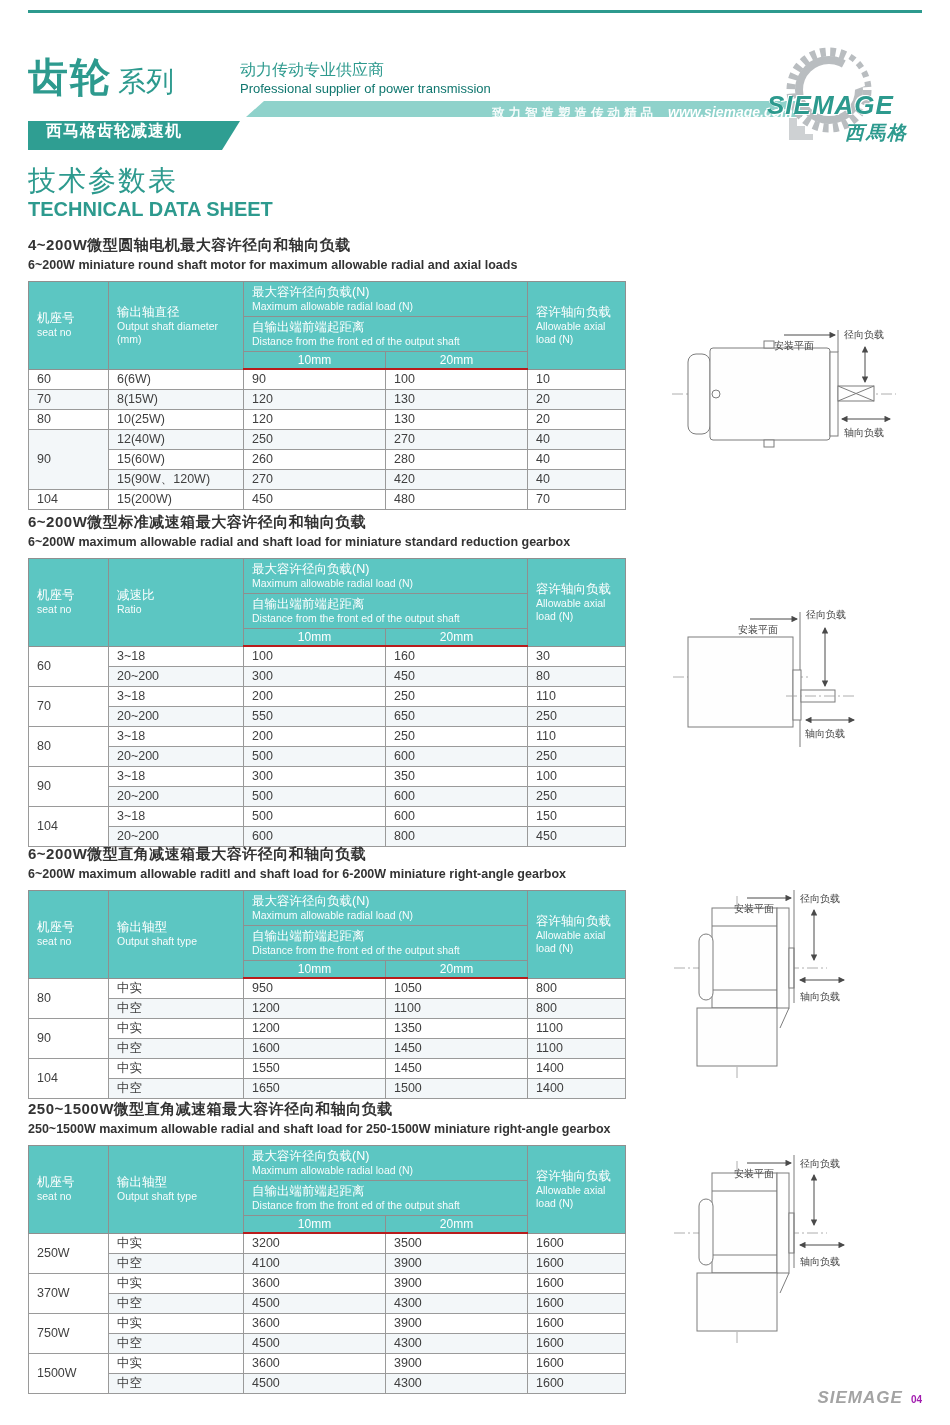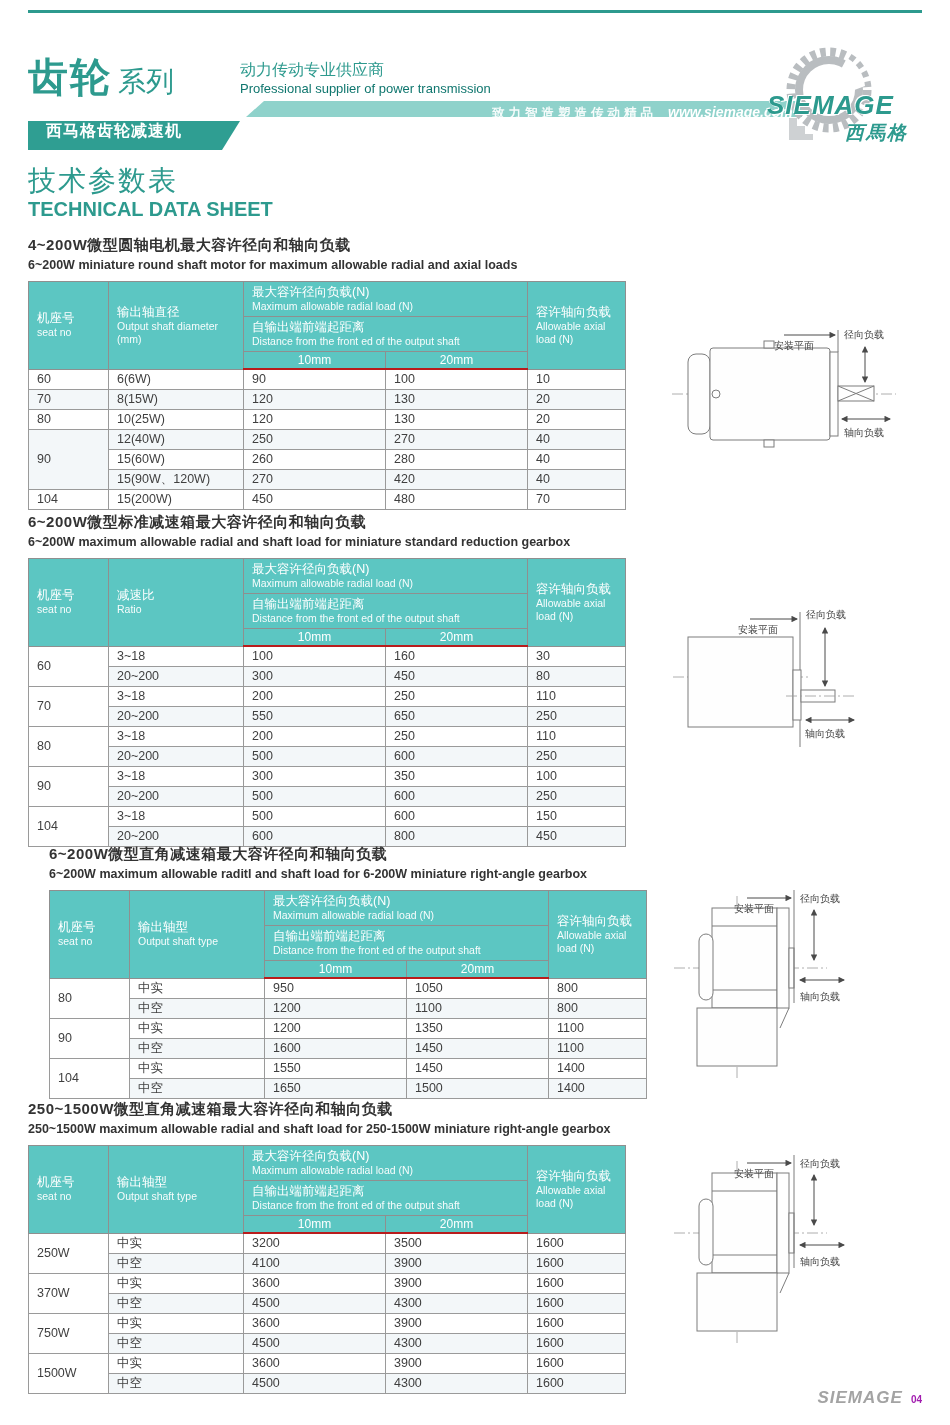--- a/index.html
+++ b/index.html
@@ -37,21 +37,21 @@
     text-shadow:1px 1px 0 #fff; }
 
   
   .ptitle-cn { position:absolute; left:28px; top:162px; font-size:28px; color:#2d9a8e; letter-spacing:2px;text-align:center; }
   .ptitle-en { position:absolute; left:28px; top:198px; font-size:20px; font-weight:bold; color:#2d9a8e; }
 
   
   .section { position:absolute; left:28px; width:894px; }
   .sec-title-cn { font-size:15px; font-weight:bold; color:#333; letter-spacing:.5px; }
   .sec-title-en { font-size:12.5px; font-weight:bold; color:#333; margin-top:3px; }
-  .sec1 { top:236px; } .sec2 { top:513px; } .sec3 { top:845px;margin-left:21px; } .sec4 { top:1100px; }
+  .sec1 { top:236px; } .sec2 { top:513px; } .sec3 { top:845px; } .sec4 { top:1100px; }
 
   table.data { border-collapse:collapse; table-layout:fixed; width:597px; margin-top:9px;
     font-size:12.5px; color:#3f3f3f; }
   table.data col.c1{width:80px;} table.data col.c2{width:135px;} table.data col.c3{width:142px;}
   table.data col.c4{width:142px;} table.data col.c5{width:98px;}
   table.data th { background:#5cc6c2; color:#fff; font-weight:normal; text-align:left;
     padding:3px 8px; border:1px solid #8f8f8f; vertical-align:middle; }
   table.data th .cn { font-size:12.5px; line-height:15px; }
   table.data th .en { font-size:10.5px; line-height:13px; color:rgba(255,255,255,.95); }
   table.data th.sub { padding:1px 8px; font-size:12px; }

